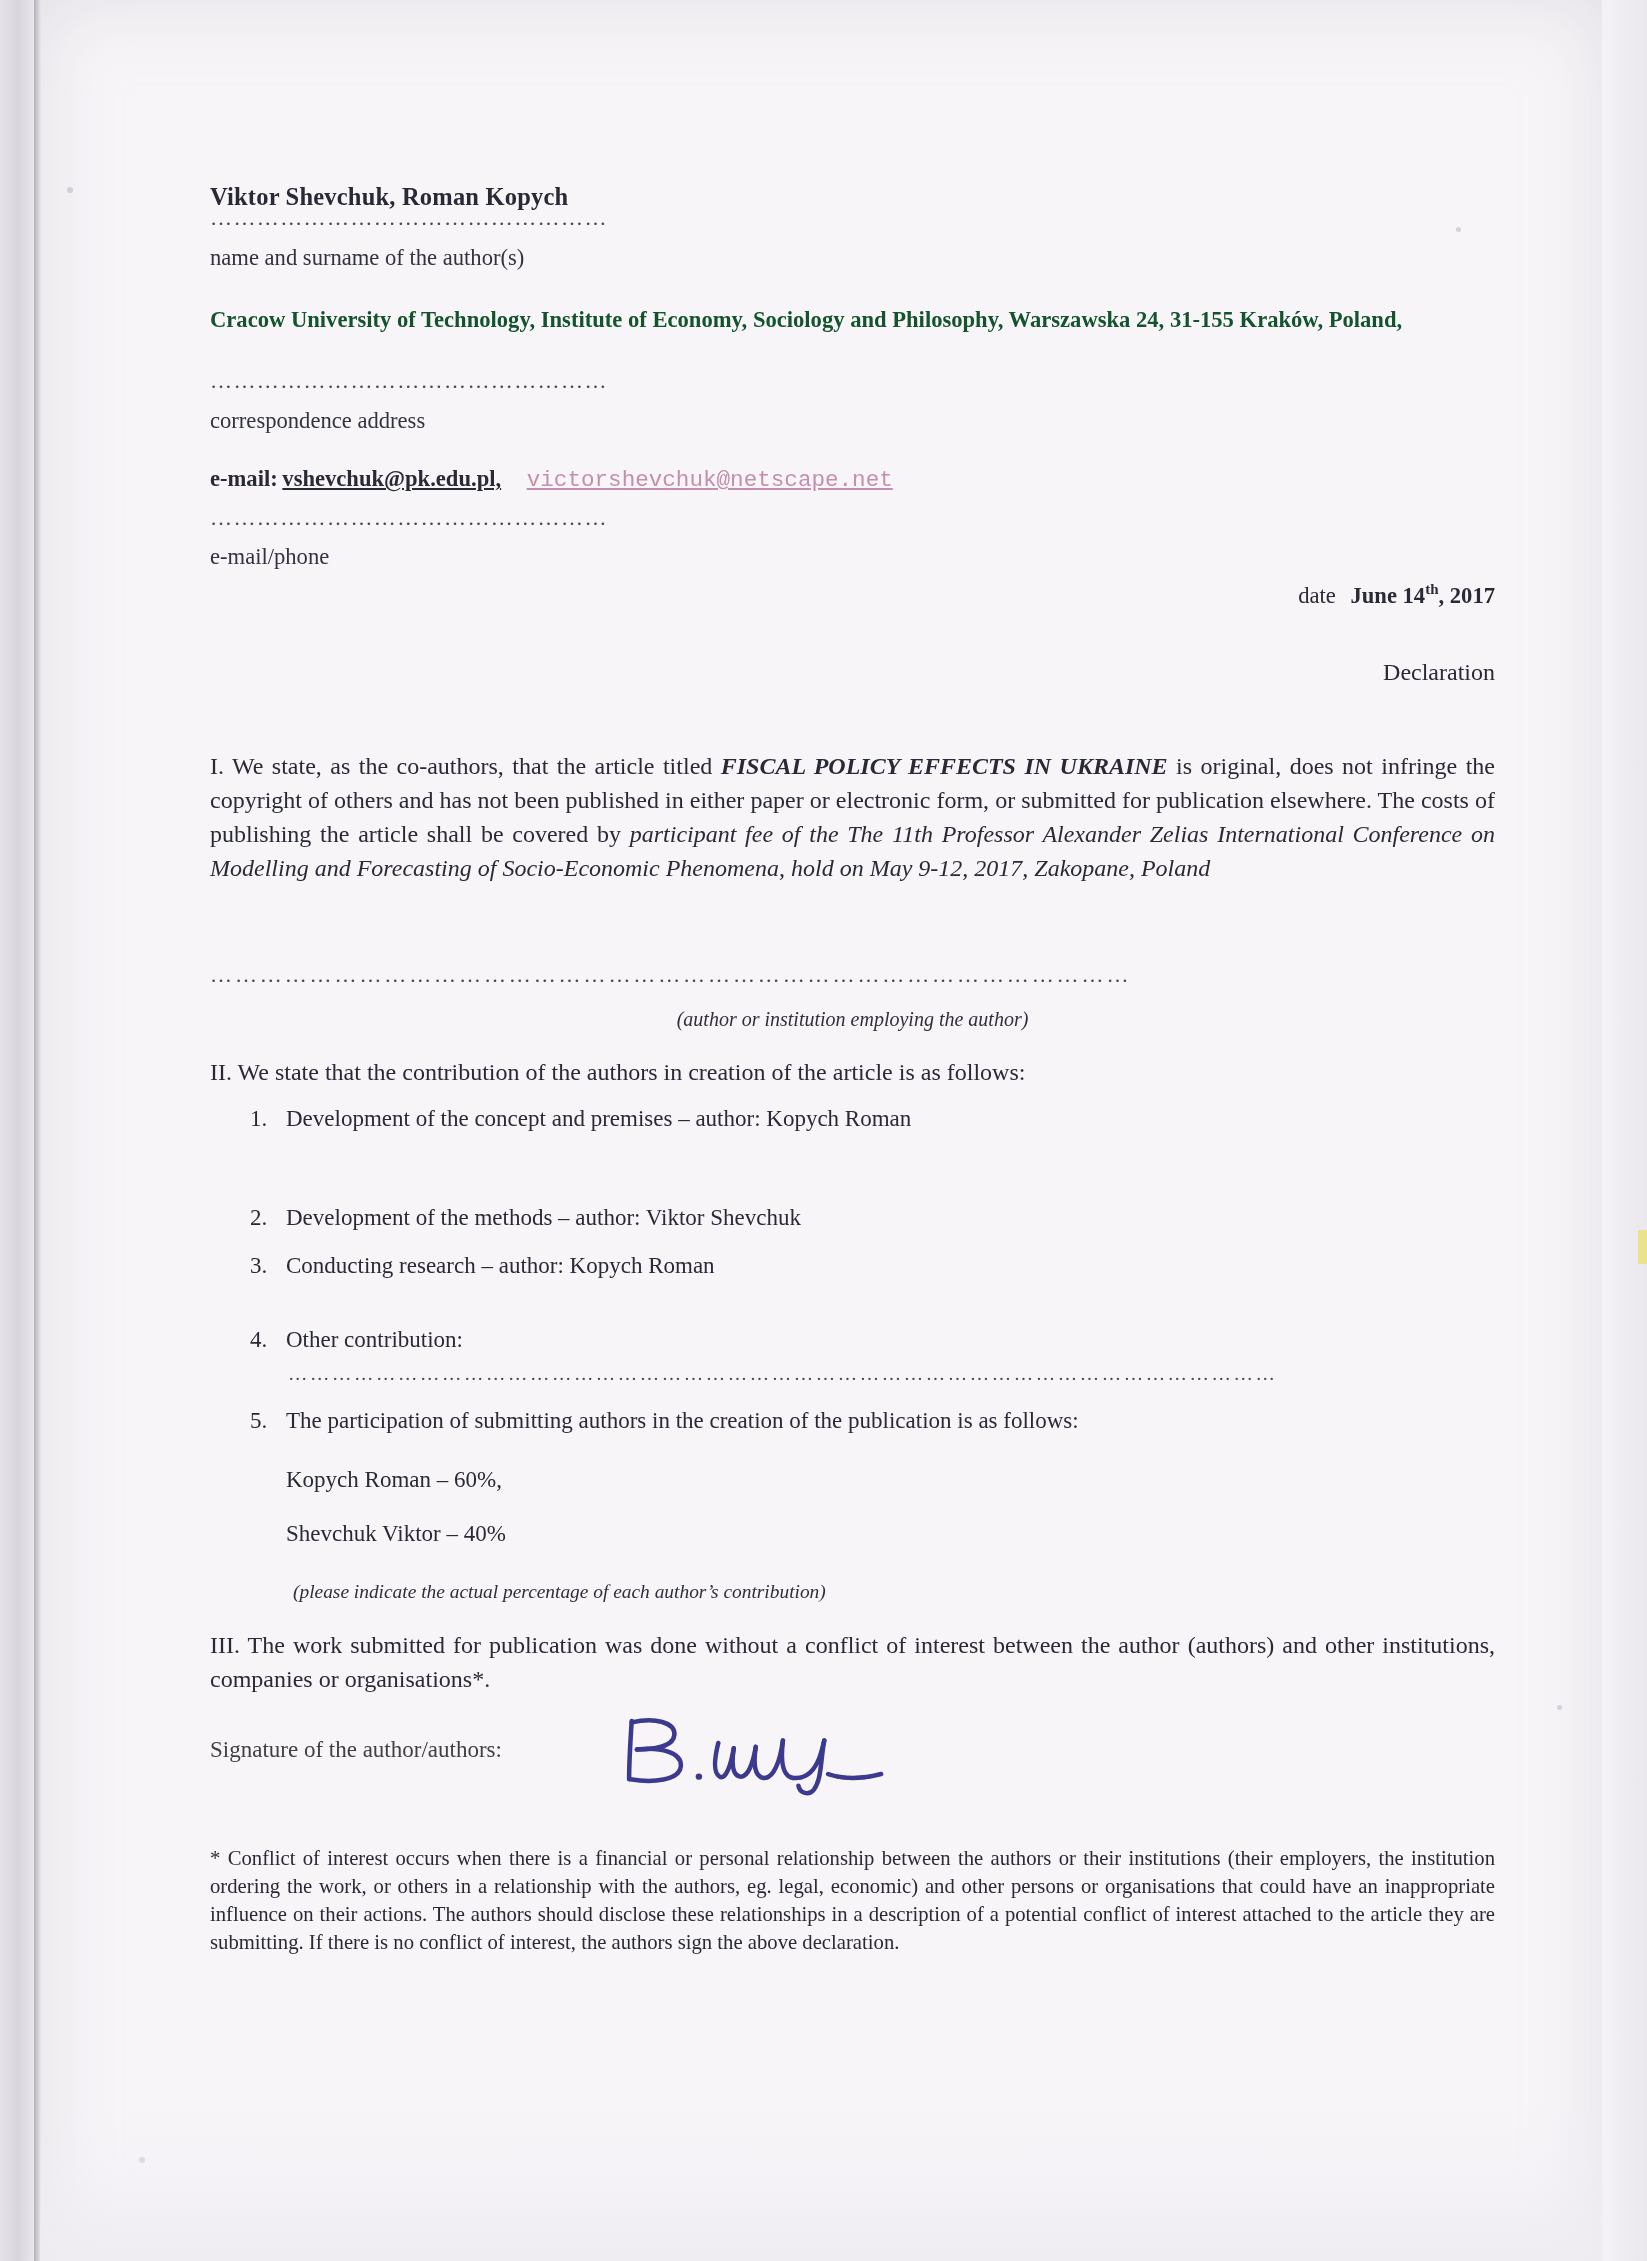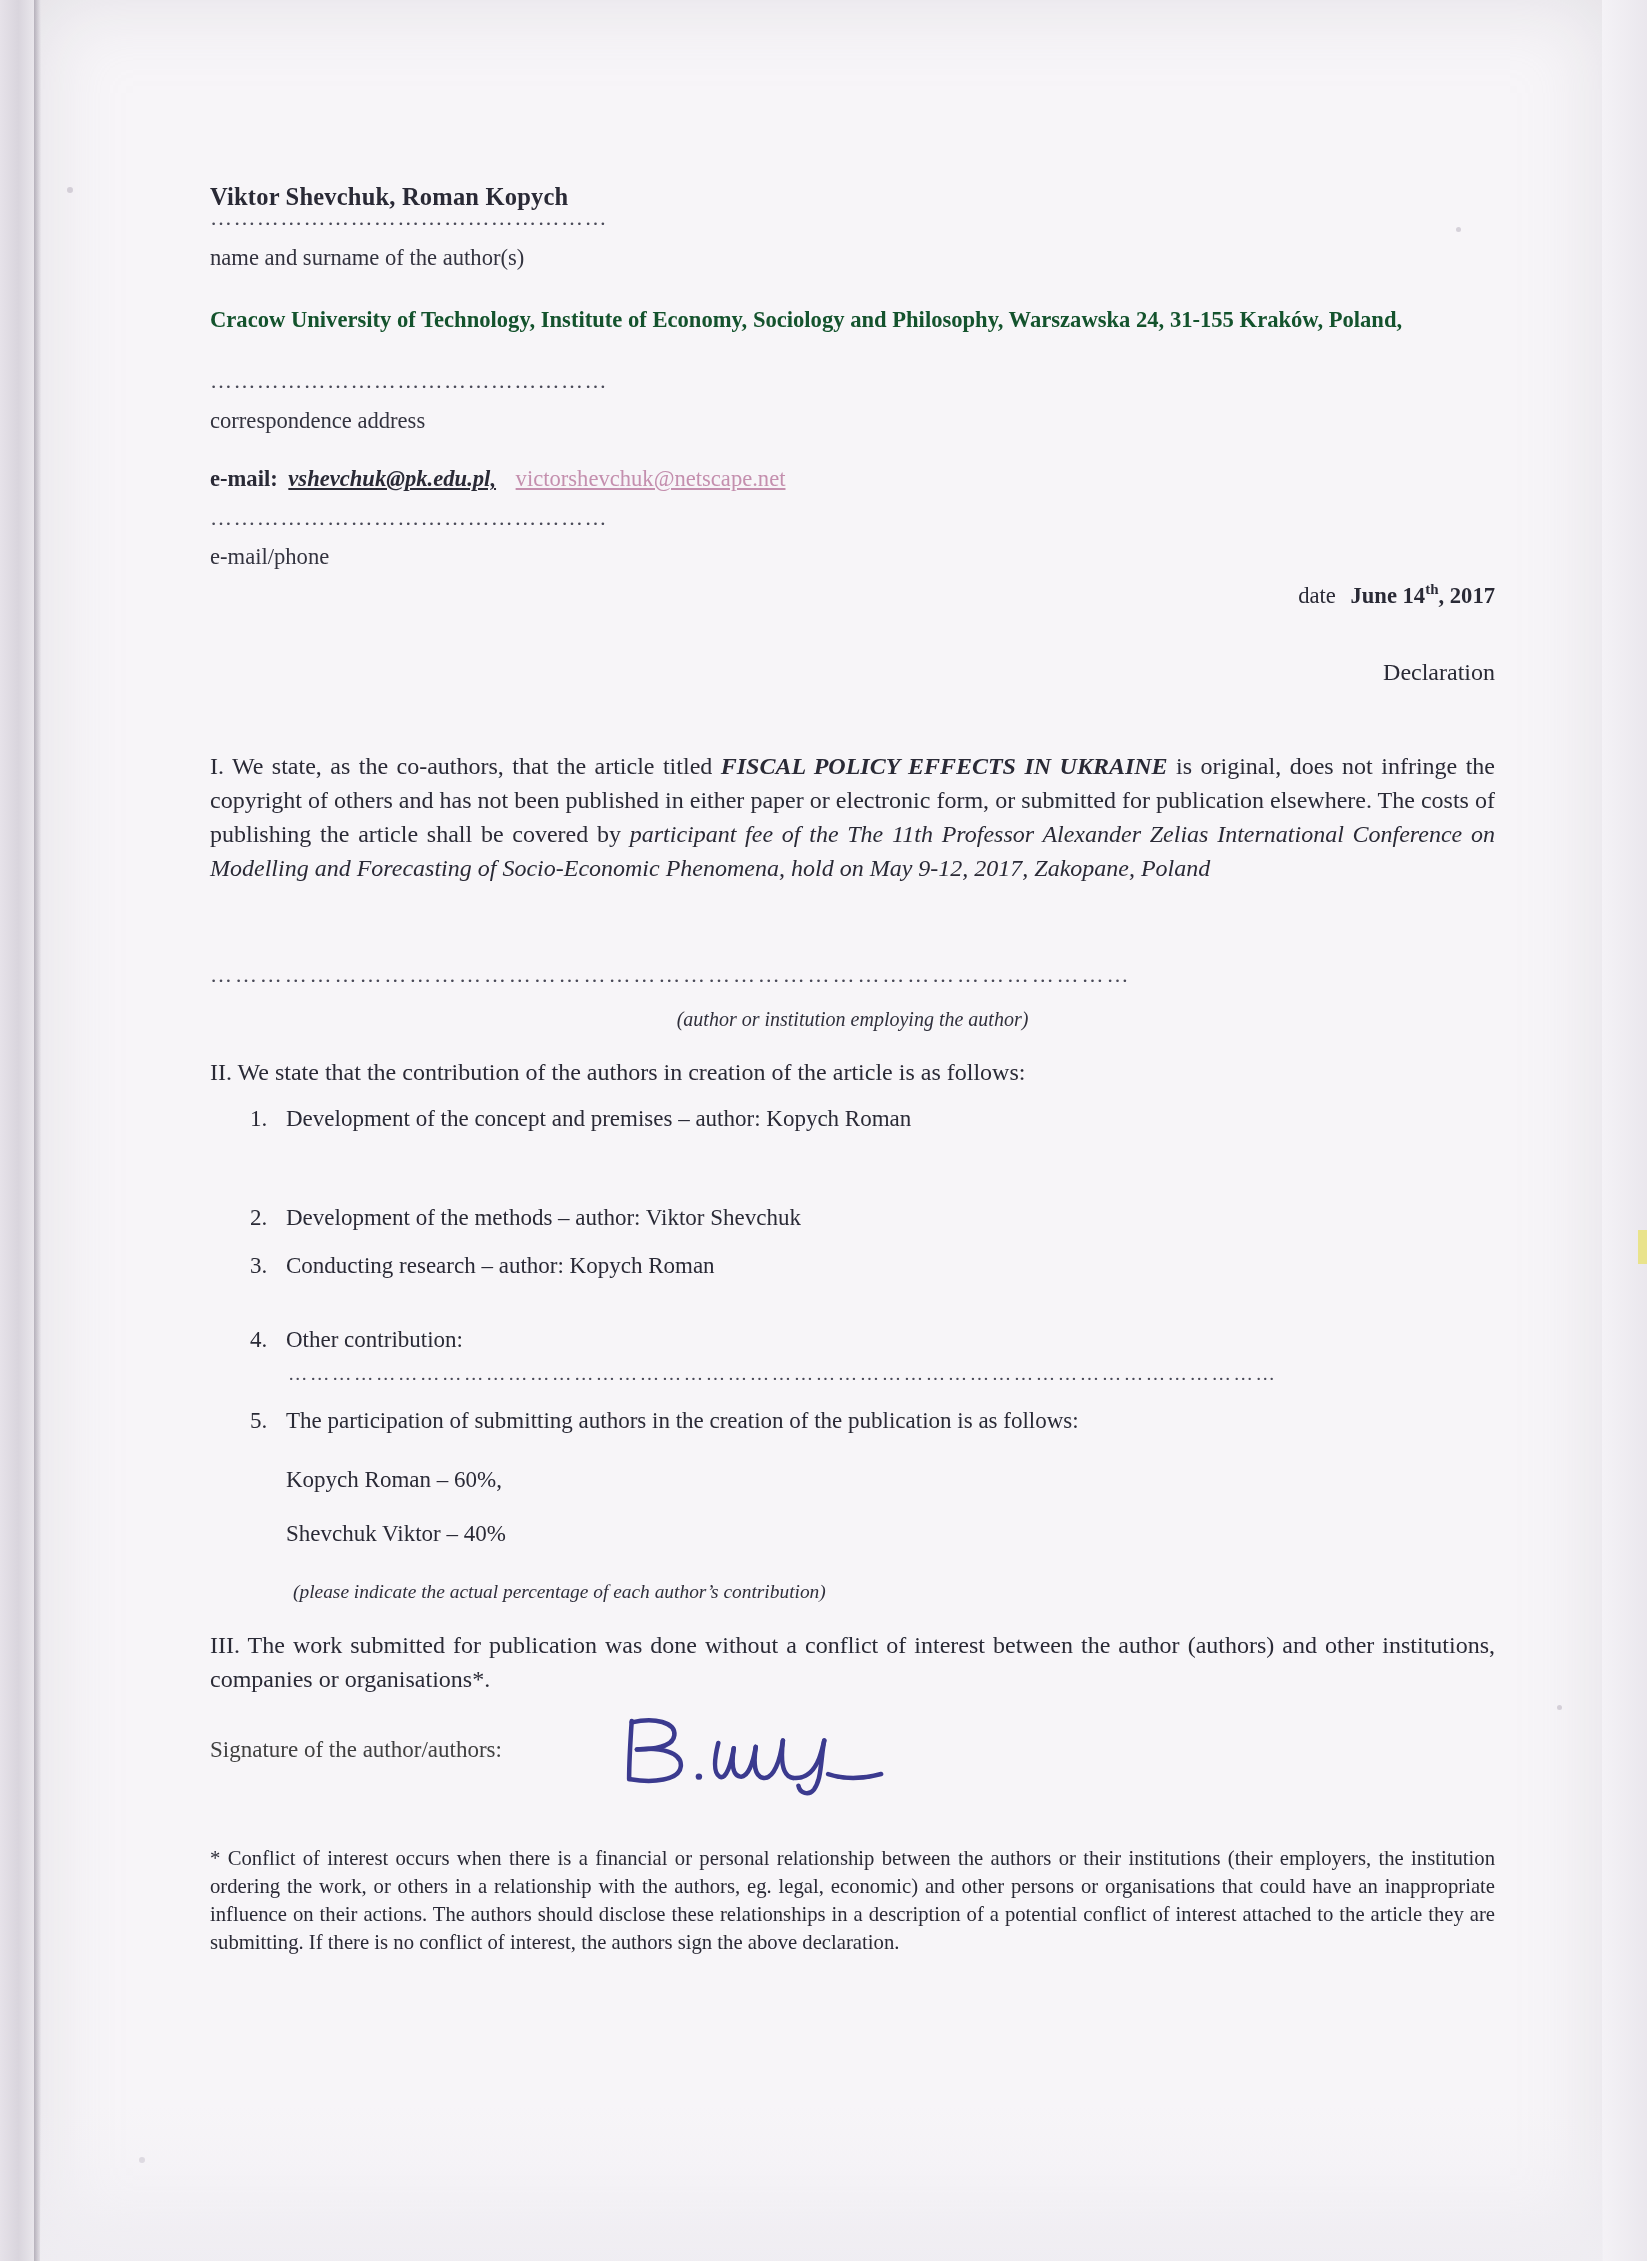--- a/index.html
+++ b/index.html
@@ -234,22 +234,22 @@
   <div class="row caption" style="top:245px; left:0; width:581px;">name and surname of the author(s)</div>
 
   <div class="row addr" style="top:304px; left:0; width:1292px;">Cracow University of Technology, Institute of Economy, Sociology and Philosophy, Warszawska 24, 31-155 Kraków, Poland,</div>
 
   <div class="row dotted" style="top:368px; left:0; width:413px;">……………………………………………</div>
 
   <div class="row caption" style="top:408px; left:0; width:581px;">correspondence address</div>
 
   <div class="row" style="top:466px; left:0; width:1227px;">
     <span class="email-label">e-mail:</span>
-    <span class="email-label email-bold-underline" style="margin-left:8px;font-style:italic;">vshevchuk@pk.edu.pl,</span>
-    <span class="email-label email-faded" style="margin-left:17px;">victorshevchuk@netscape.net</span>
+    <span class="email-label email-bold-underline" style="margin-left:2px;">vshevchuk@pk.edu.pl,</span>
+    <span class="email-label email-faded" style="margin-left:23px;font-family:Liberation Mono, monospace;">victorshevchuk@netscape.net</span>
   </div>
 
   <div class="row dotted" style="top:505px; left:0; width:413px;">……………………………………………</div>
 
   <div class="row caption" style="top:544px; left:0; width:581px;">e-mail/phone</div>
 
   <div class="row date-line" style="top:581px; left:0; width:1285px;">
     <span>date</span>
     <span class="date-val" style="margin-left:9px;"><span>June 14</span><span class="sup">th</span><span>, 2017</span></span>
   </div>

